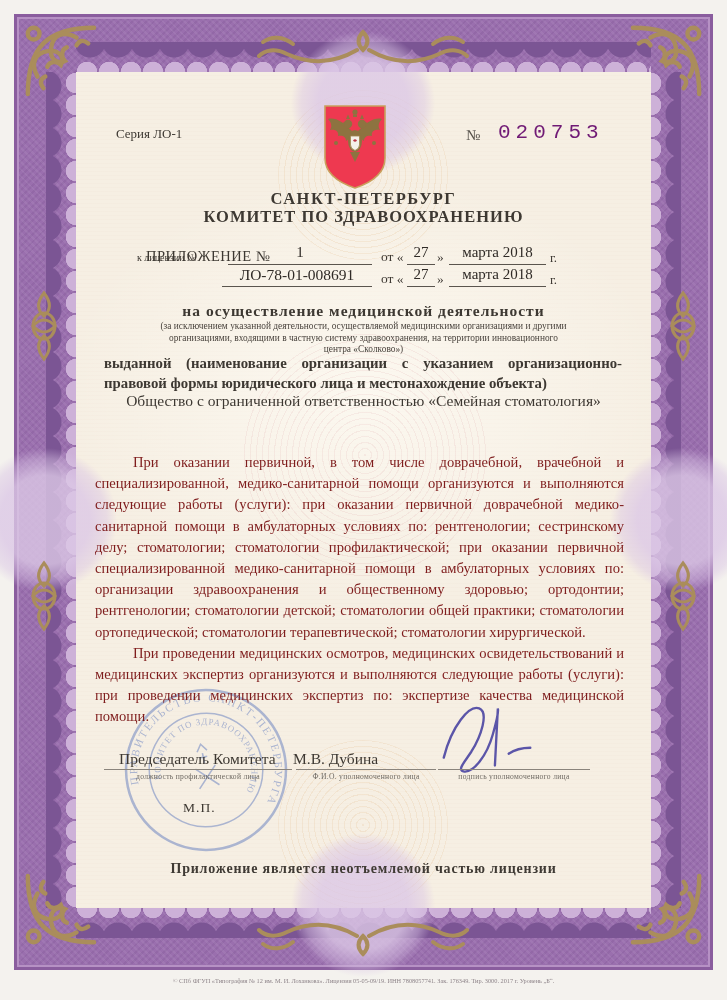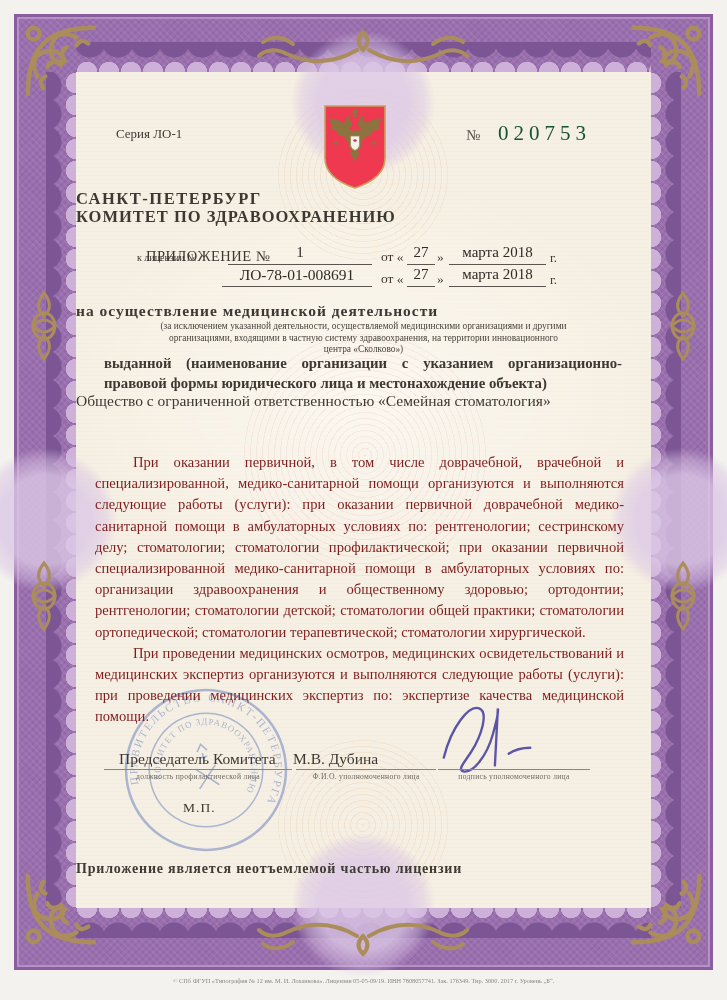--- a/index.html
+++ b/index.html
@@ -48,21 +48,21 @@
   .fan{position:absolute;border-radius:50%;z-index:4;pointer-events:none;opacity:.8;
     background:radial-gradient(circle, #dcc8e6 0 42%, rgba(216,194,228,0.55) 58%, rgba(0,0,0,0) 68%);}
   .ring{position:absolute;border-radius:50%;z-index:3;pointer-events:none;}
   .ring-pink{background:repeating-radial-gradient(circle, rgba(205,120,130,0.10) 0 1px, rgba(0,0,0,0) 1px 6px);}
   .ring-orange{background:repeating-radial-gradient(circle, rgba(215,150,75,0.12) 0 1px, rgba(0,0,0,0) 1px 6px);}
 
   .gold{position:absolute;z-index:5;pointer-events:none;}
 
   
   .t{position:absolute;z-index:6;color:#3d3832;}
-  .center-block{left:76px;width:575px;}
+  .center-block{left:76px;width:575px;text-align:center;}
   .ul-box{position:absolute;z-index:6;text-align:center;border-bottom:1.2px solid #5a554e;color:#2f2a26;}
   .cap{font-size:7.6px;color:#6d6861;text-align:center;letter-spacing:0.3px;}
   .sig-line{position:absolute;z-index:6;border-top:1px solid #8a847c;}
   .stamp{position:absolute;left:122px;top:686px;width:168px;height:168px;z-index:5;opacity:.55;transform:rotate(-12deg);}
   .sig-svg{position:absolute;left:430px;top:696px;width:118px;height:80px;z-index:6;}
   .body-text{position:absolute;left:95px;top:452px;width:529px;z-index:6;color:#7f1d1d;
     font-size:14.6px;line-height:21.2px;text-align:justify;}
   .body-text p{margin:0;text-indent:38px;}
 </style>
 </head>
@@ -176,21 +176,21 @@
       <path d="M110,8 C104,14 104,20 110,26 C116,20 116,14 110,8 Z"></path>
       <path d="M104,26 C80,40 56,40 34,30 C22,24 12,26 6,32"></path>
       <path d="M116,26 C140,40 164,40 186,30 C198,24 208,26 214,32"></path>
       <path d="M40,20 C30,12 18,12 10,18"></path>
       <path d="M180,20 C190,12 202,12 210,18"></path>
     </g>
   </svg>
 
   <div class="t" style="left:116px;top:126px;font-size:13px;">Серия ЛО-1</div>
   <div class="t" style="left:466px;top:127px;font-size:15px;color:#55504a;">№</div>
-  <div class="t" style="left:498px;top:121px;font-family:Liberation Serif, serif;font-size:21px;letter-spacing:5px;color:#14532d;">020753</div>
+  <div class="t" style="left:498px;top:121px;font-family:Liberation Mono, monospace;font-size:21px;letter-spacing:5px;color:#701a75;">020753</div>
 
   <svg class="gold" style="left:322px;top:103px;z-index:6;" width="66" height="88" viewBox="0 0 66 88">
     <path d="M3,3 H63 V55 C63,70 51,79 33,85 C15,79 3,70 3,55 Z" fill="#ee3950" stroke="#c9a05c" stroke-width="1.6"></path>
     <g fill="#8d7340">
       <path d="M31,30 C22,18 12,14 6,16 C10,20 10,24 8,27 C14,26 17,29 16,33 C21,32 24,34 24,38 C27,36 30,34 31,33 Z"></path>
       <path d="M35,30 C44,18 54,14 60,16 C56,20 56,24 58,27 C52,26 49,29 50,33 C45,32 42,34 42,38 C39,36 36,34 35,33 Z"></path>
       <ellipse cx="33" cy="38" rx="7" ry="11"></ellipse>
       <circle cx="26" cy="21" r="4.2"></circle>
       <circle cx="40" cy="21" r="4.2"></circle>
       <path d="M22.5,19 l-4.5,2.2 4.5,2.2 z"></path>

